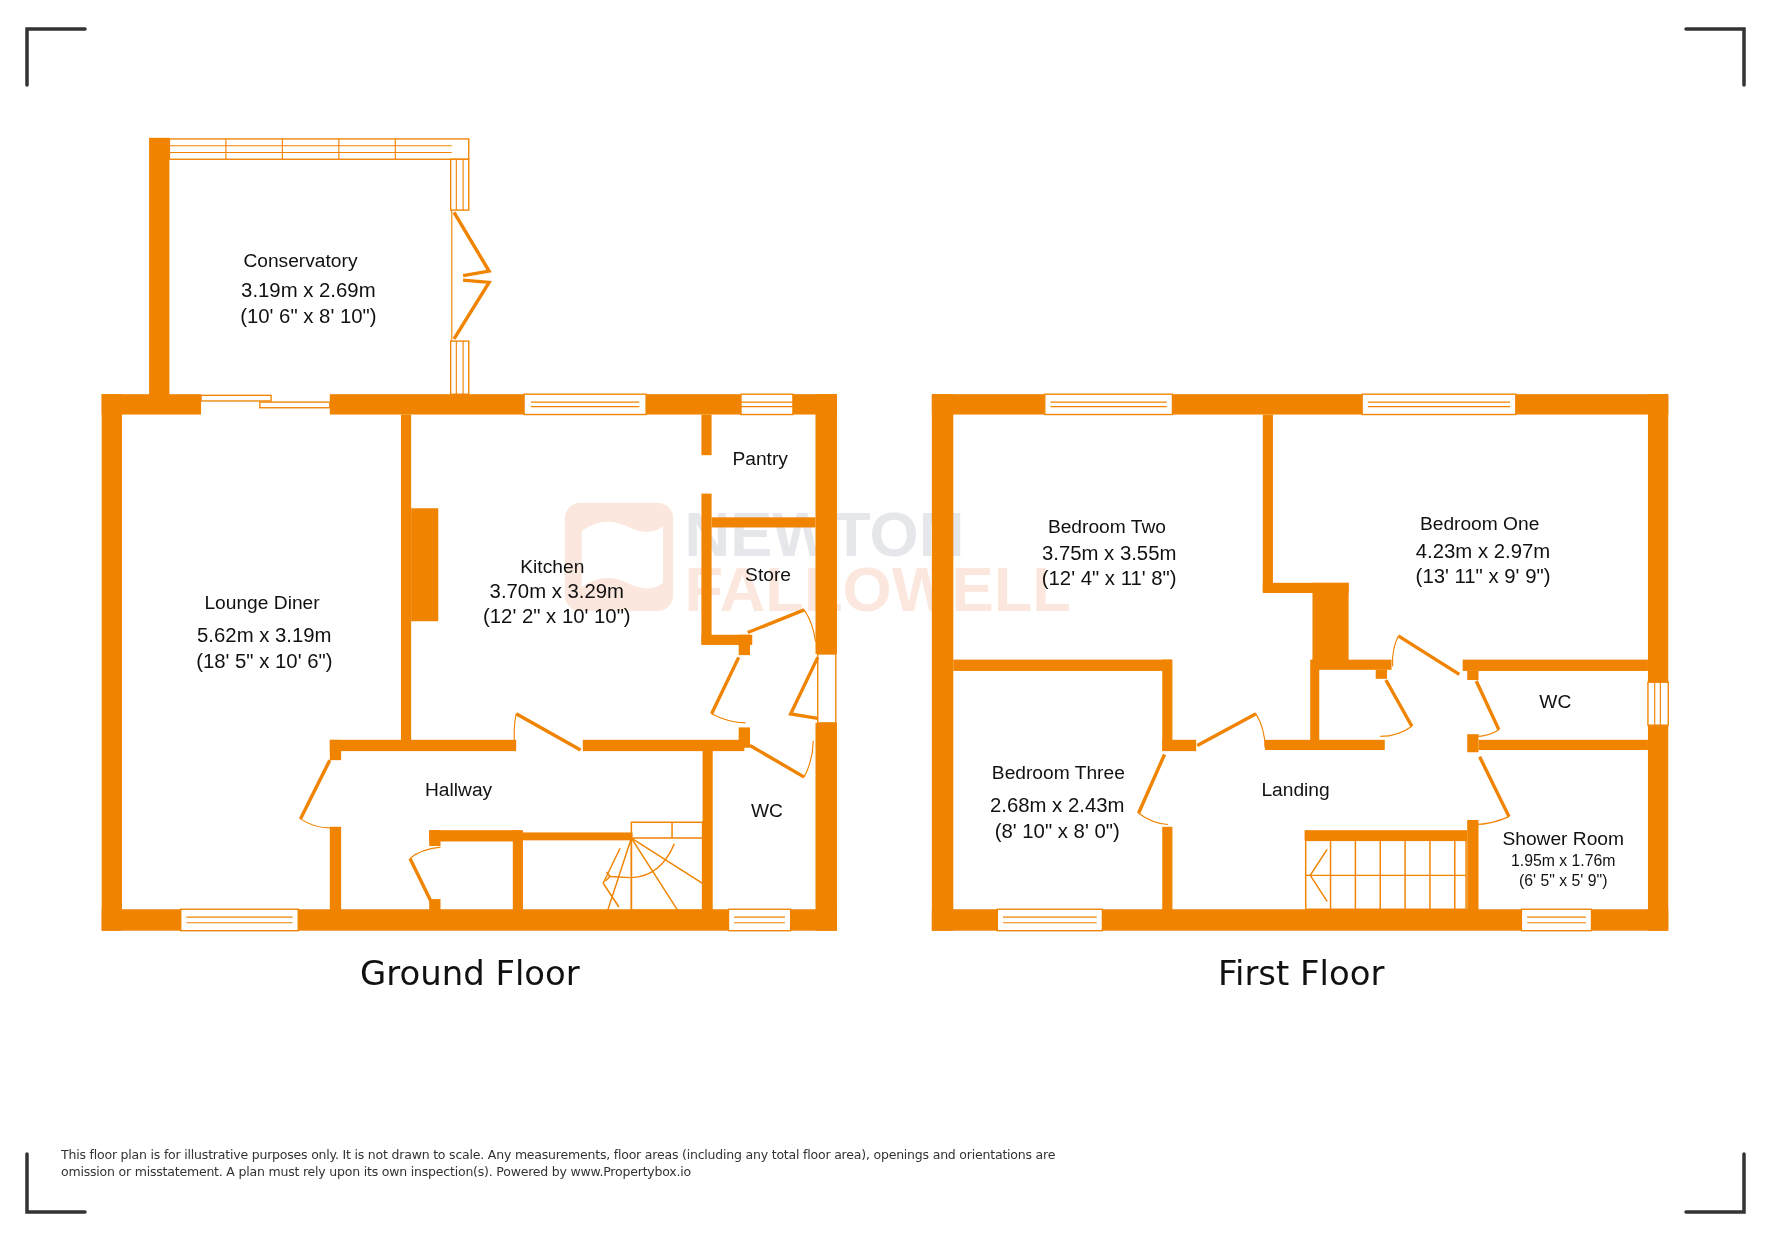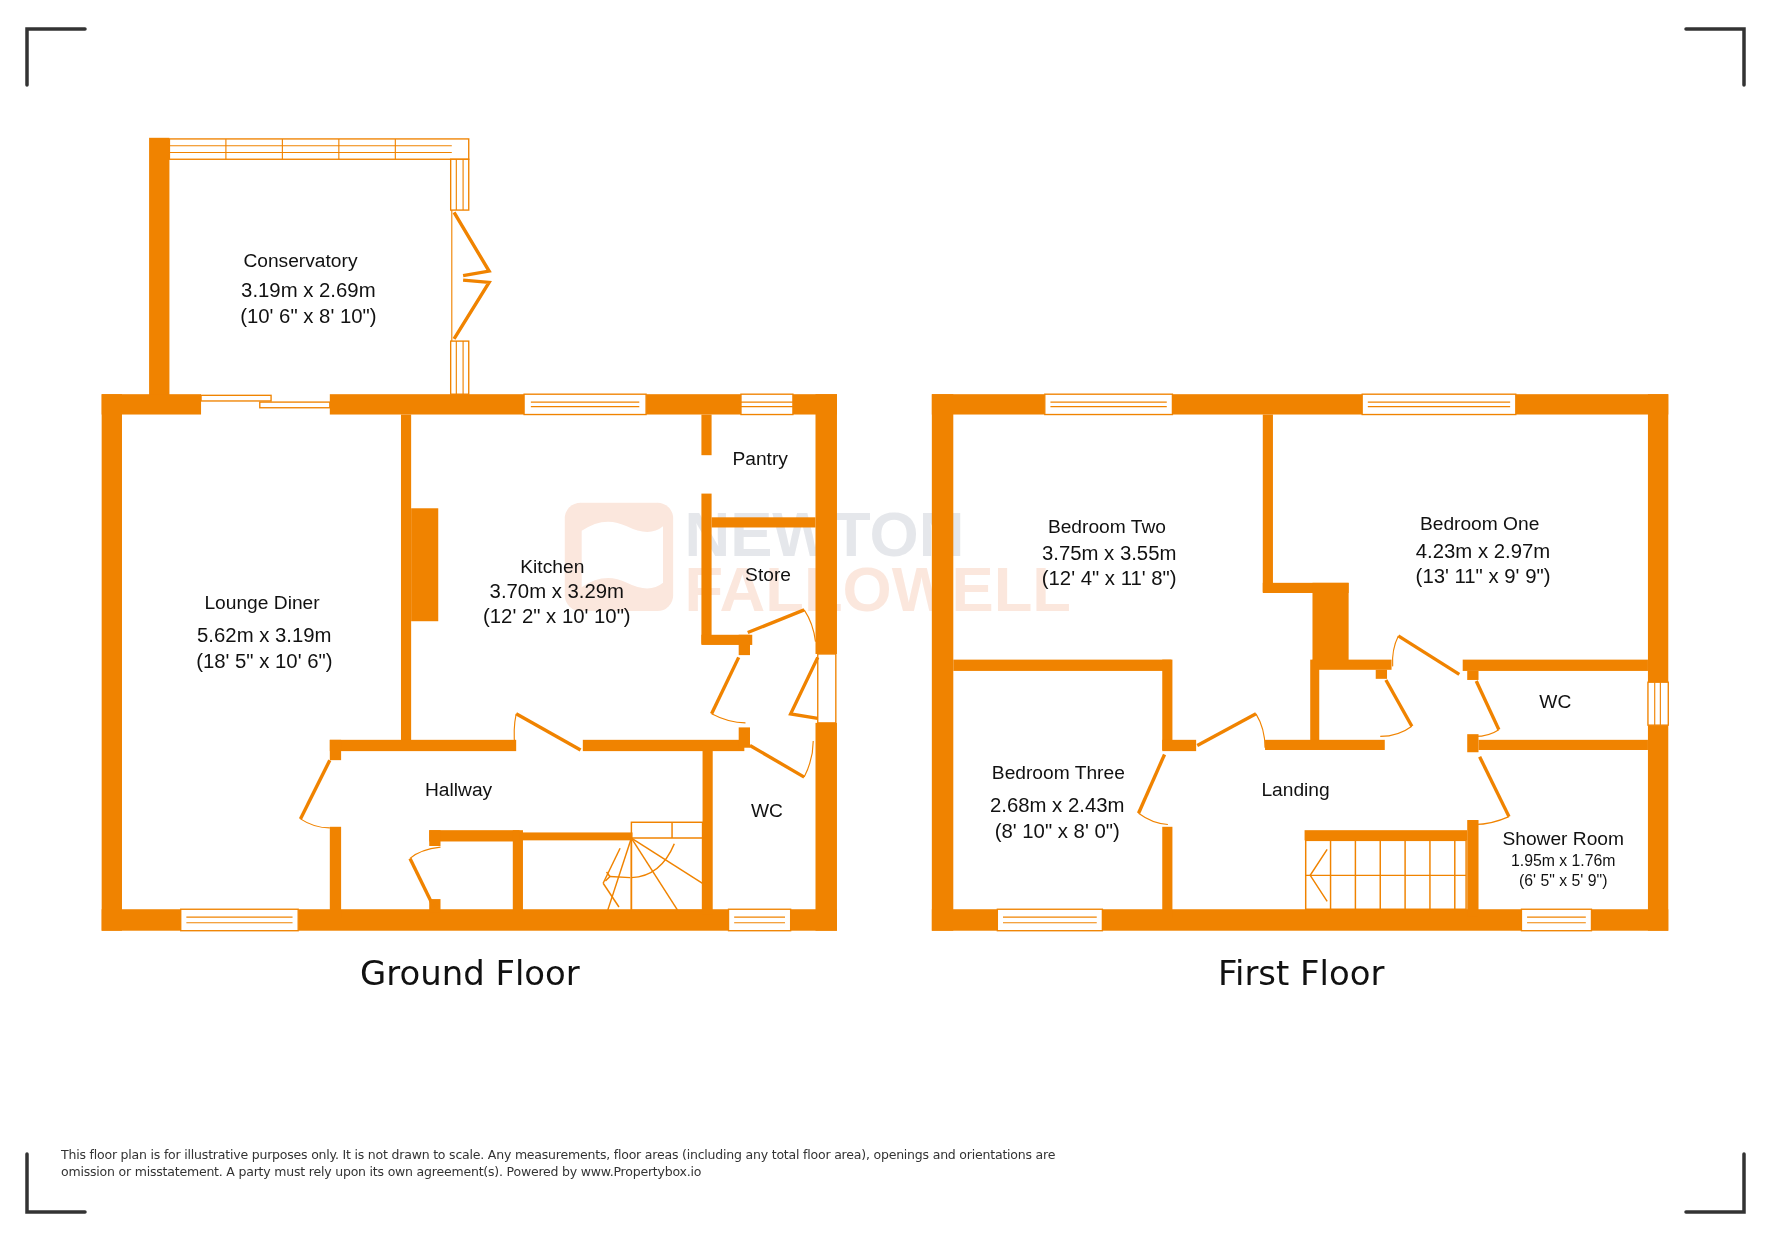--- a/index.html
+++ b/index.html
@@ -256,14 +256,14 @@
     <text class="room-dim-sm" x="1384" y="767" text-anchor="middle">1.95m x 1.76m</text>
     <text class="room-dim-sm" x="1384" y="784" text-anchor="middle">(6' 5" x 5' 9")</text>
    </g>
    <text class="floor-label" x="1152" y="872" text-anchor="middle">First Floor</text>
   </g>
  </g>
 </svg>
 
 <div id="disclaimer">
   <span>This floor plan is for illustrative purposes only. It is not drawn to scale. Any measurements, floor areas (including any total floor area), openings and orientations are</span>
-  <span>omission or misstatement. A party must rely upon its own agreement(s). Powered by www.Propertybox.io</span>
+  <span>omission or misstatement. A plan must rely upon its own inspection(s). Powered by www.Propertybox.io</span>
 </div>
 
 </body></html>

